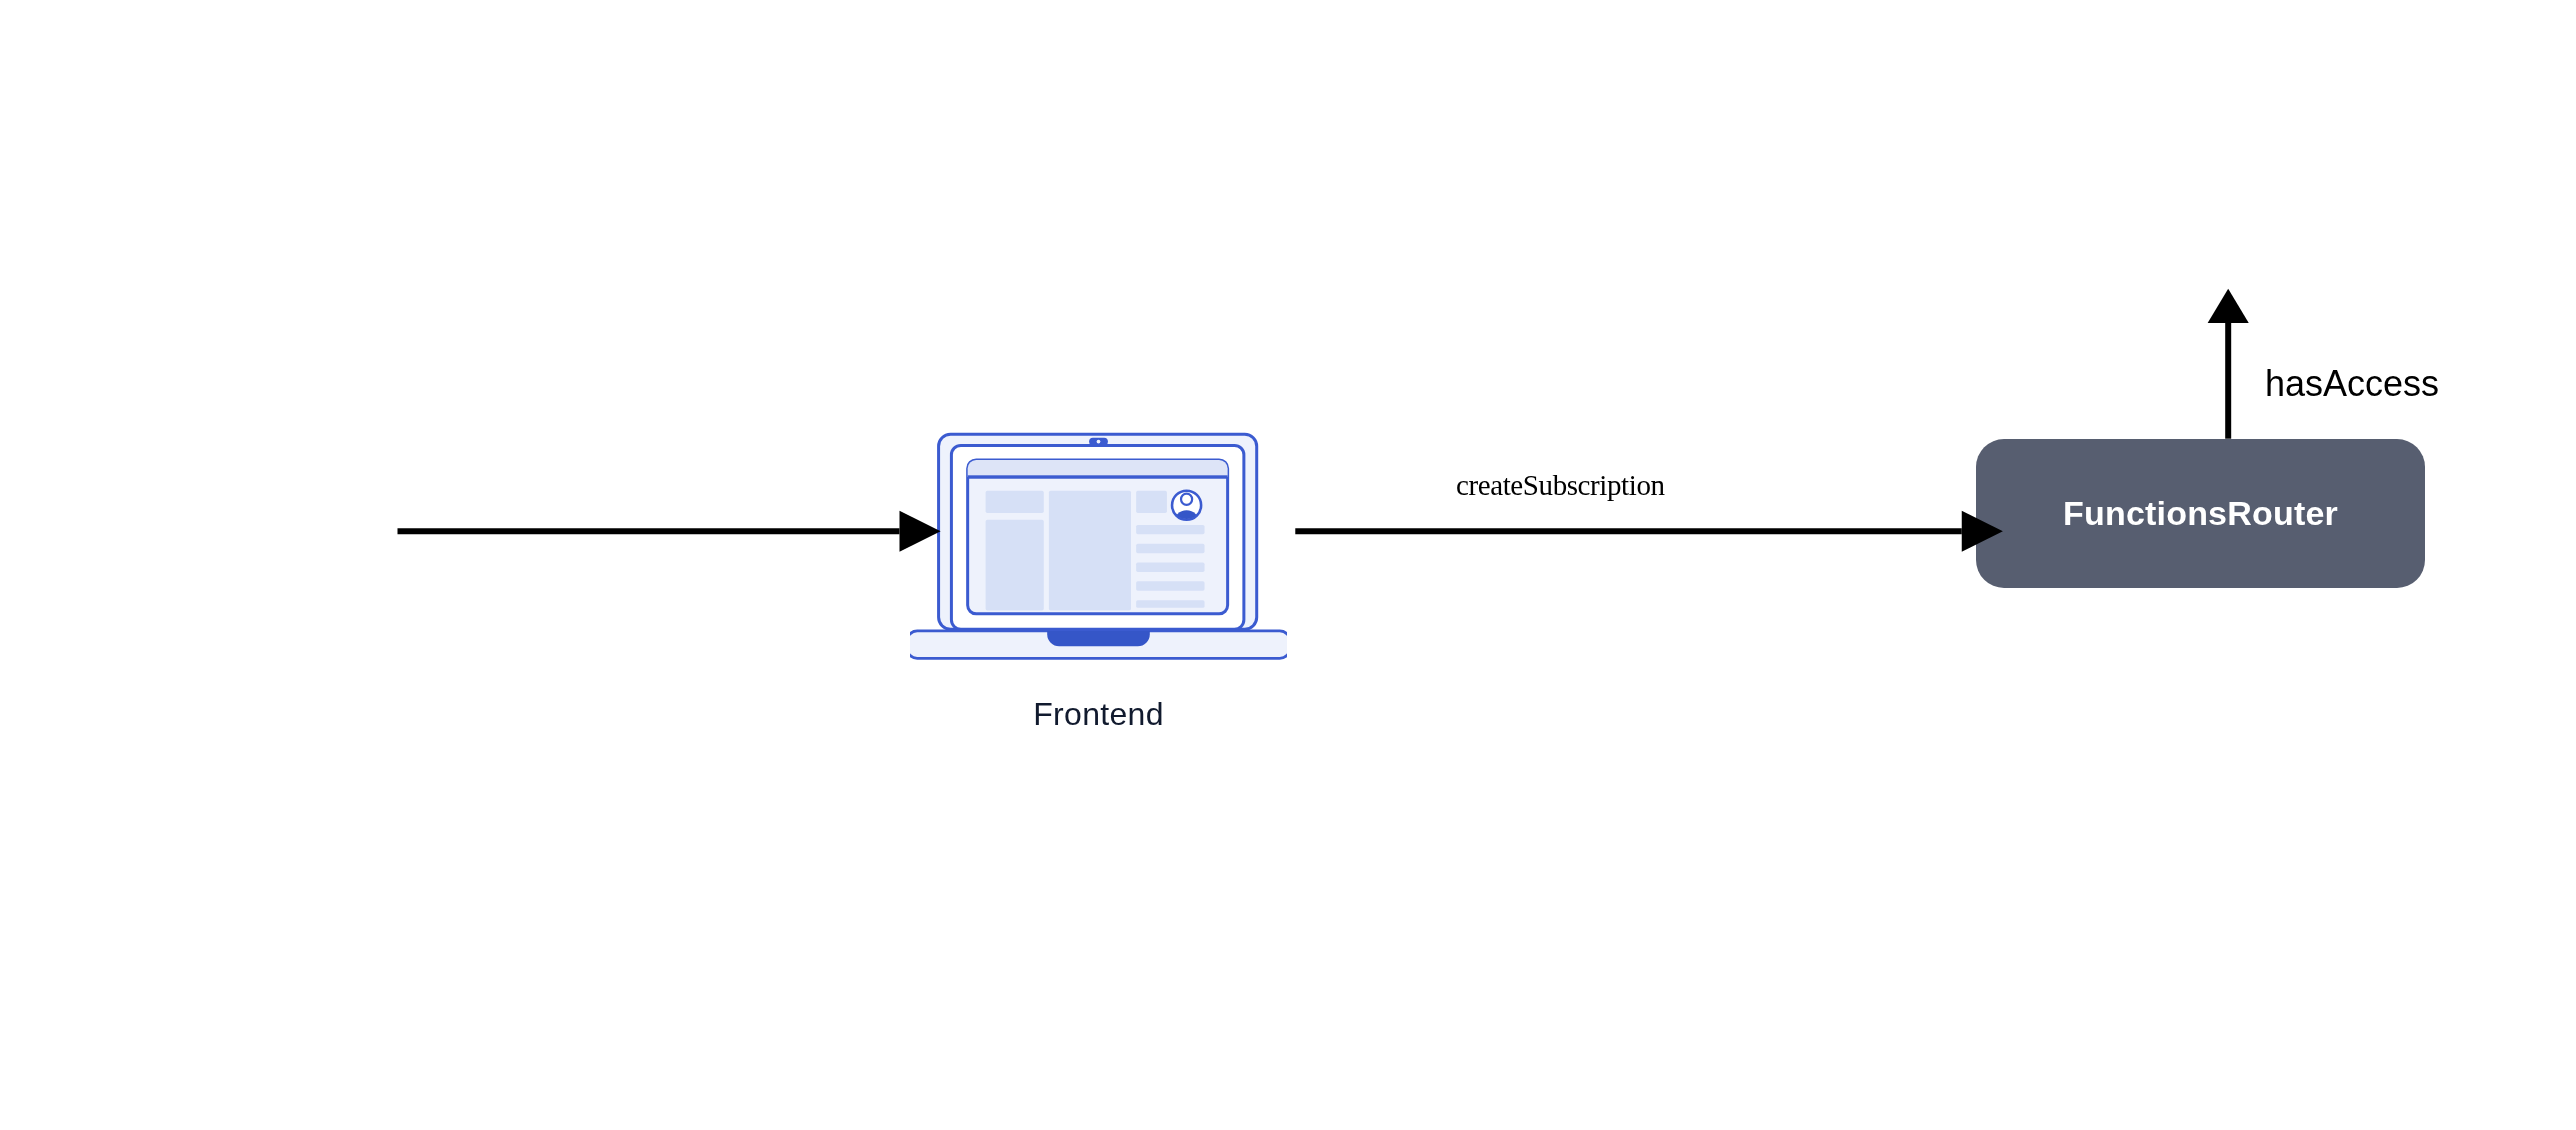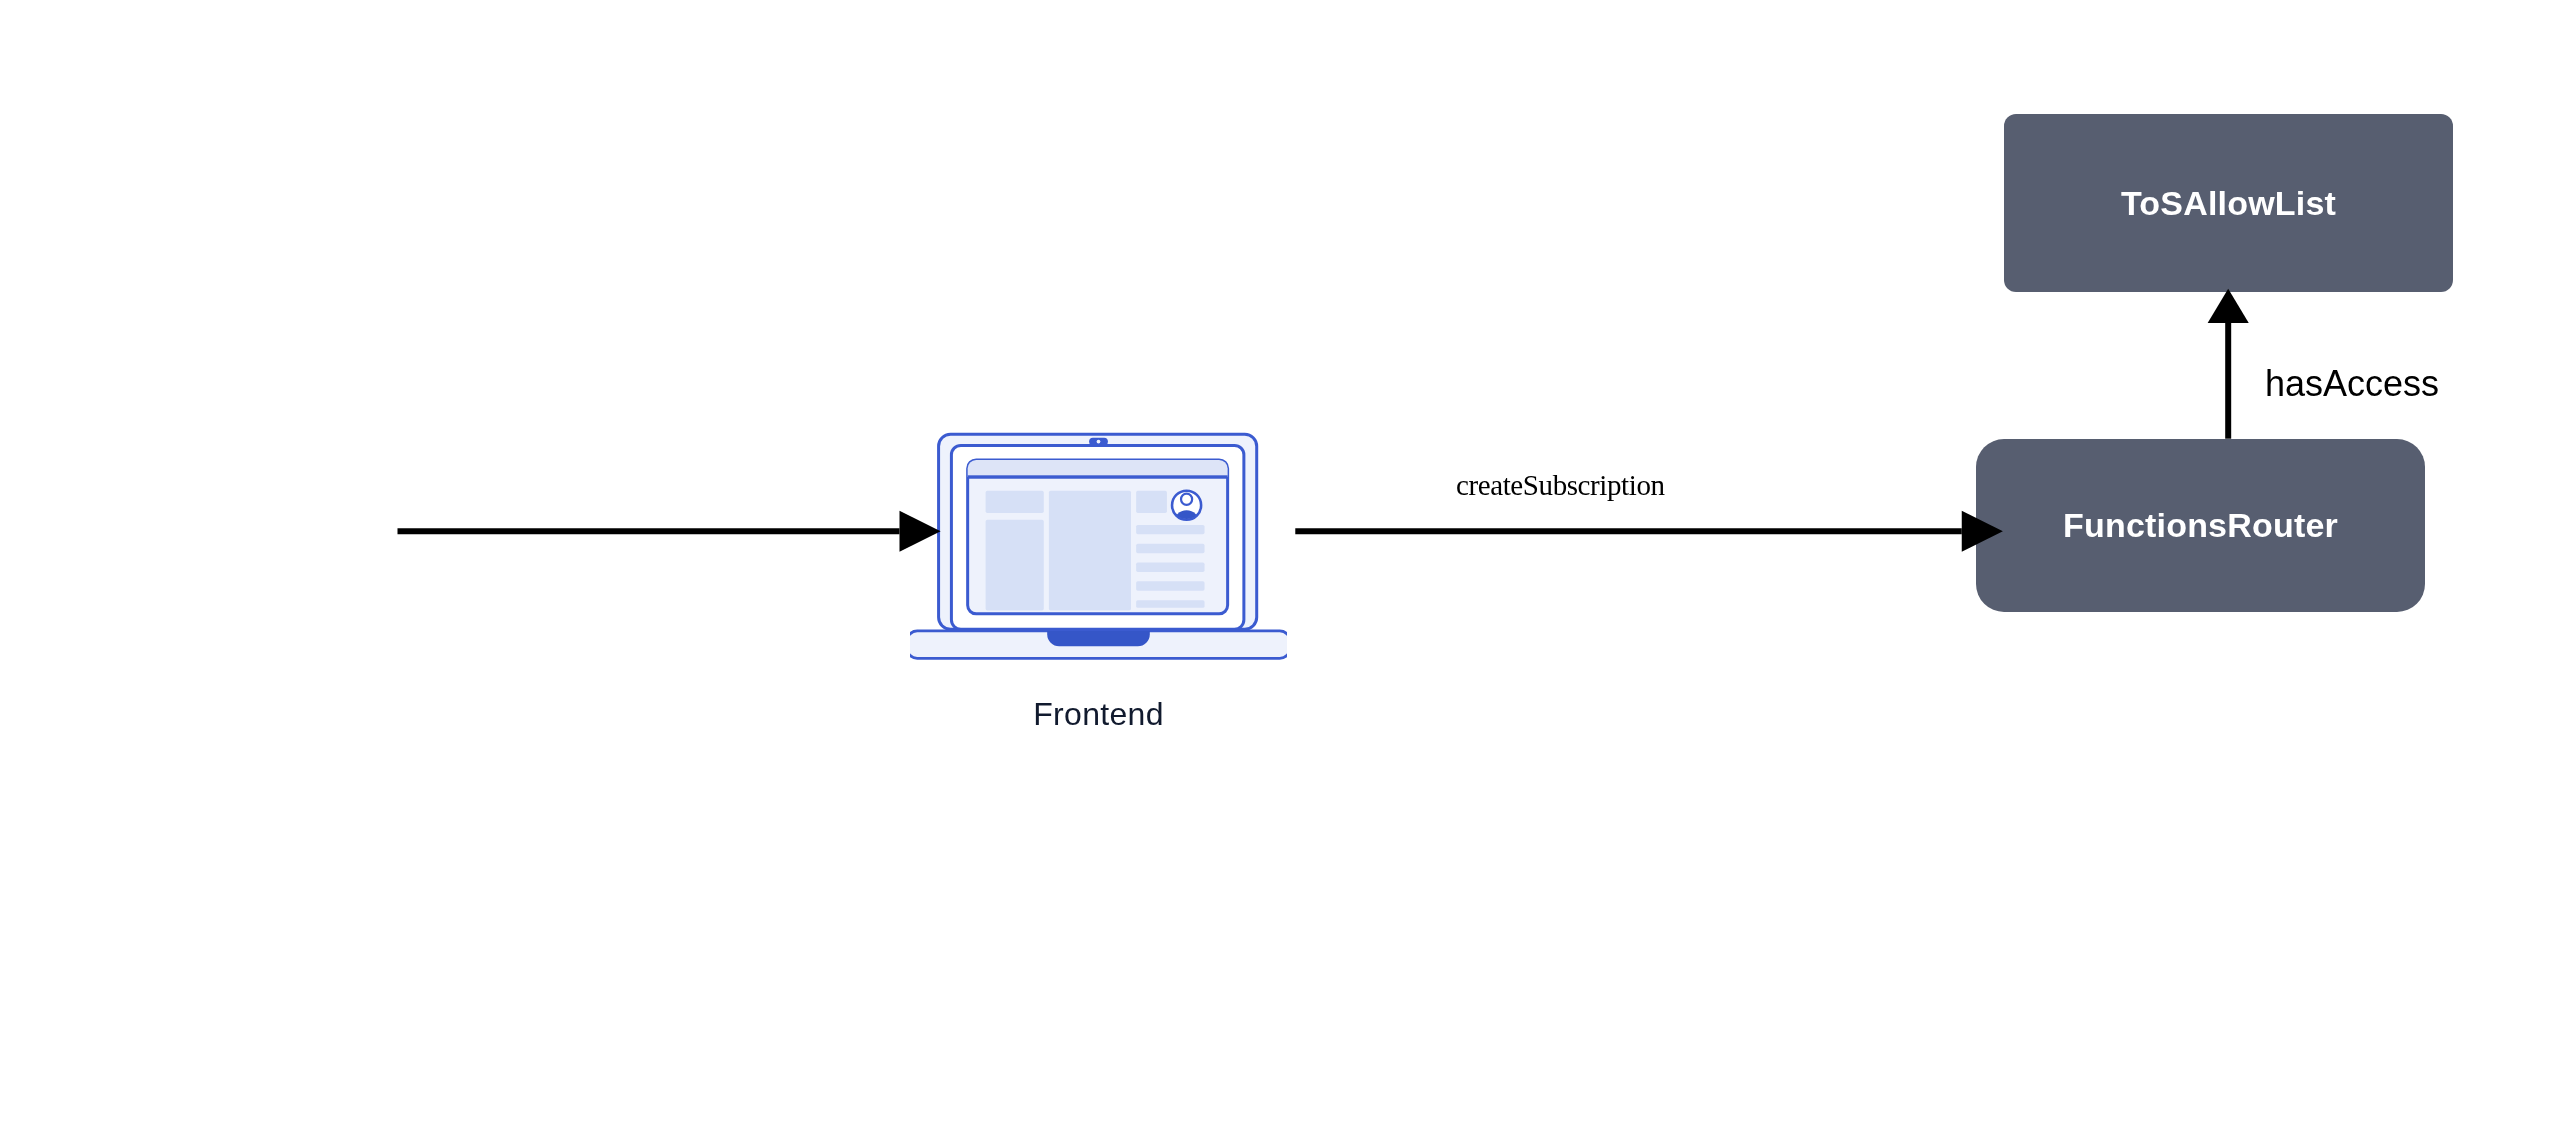--- a/index.html
+++ b/index.html
@@ -91,21 +91,21 @@
     justify-content: center;
   }
   .contract-box-label {
     color: #ffffff;
     font-size: 34px;
     font-weight: bold;
     letter-spacing: 0.2px;
     text-align: center;
   }
   #box-tos-allow-list { left: 2004px; top: 114px; }
-  #box-functions-router { left: 1976px; top: 439px; height: 173px; border-radius: 28px; }
+  #box-functions-router { left: 1976px; top: 439px; height: 149px; border-radius: 28px; }
 
   
   #subscription-doc-node { left: 2150px; top: 672px; width: 163px; height: 317px; }
   #subscription-doc { position: absolute; left: 0; top: 0; width: 163px; height: 206px; }
   #subscription-doc-text {
     position: absolute;
     left: 5.1px;
     top: 58px;
     width: 152px;
     text-align: center;
@@ -168,23 +168,20 @@
       </g>
       <circle cx="323" cy="88" r="6.5" fill="#ffffff" stroke="#3b5bd0" stroke-width="2.6"></circle>
 
       <path d="M8 242 h424 a12 12 0 0 1 12 12 v8 a12 12 0 0 1 -12 12 h-424 a12 12 0 0 1 -12 -12 v-8 a12 12 0 0 1 12 -12 z" fill="#eef2fc" stroke="#3b5bd0" stroke-width="3.2"></path>
 
       <path d="M160 242 h120 a0 0 0 0 1 0 0 v4 a14 14 0 0 1 -14 14 h-92 a14 14 0 0 1 -14 -14 v-4 z" fill="#3556c8"></path>
     </svg>
     <div id="frontend-label">Frontend</div>
   </div>
 
-  <div class="contract-box" id="box-tos-allow-list">
-    <span class="contract-box-label">ToSAllowList</span>
-  </div>
 
   <div class="contract-box" id="box-functions-router">
     <span class="contract-box-label">FunctionsRouter</span>
   </div>
 
 
   <svg id="arrow-layer" viewBox="0 0 3007 1320">
 
     <g>
       <line x1="464" y1="620" x2="1050" y2="620" stroke="#000000" stroke-width="7"></line>

